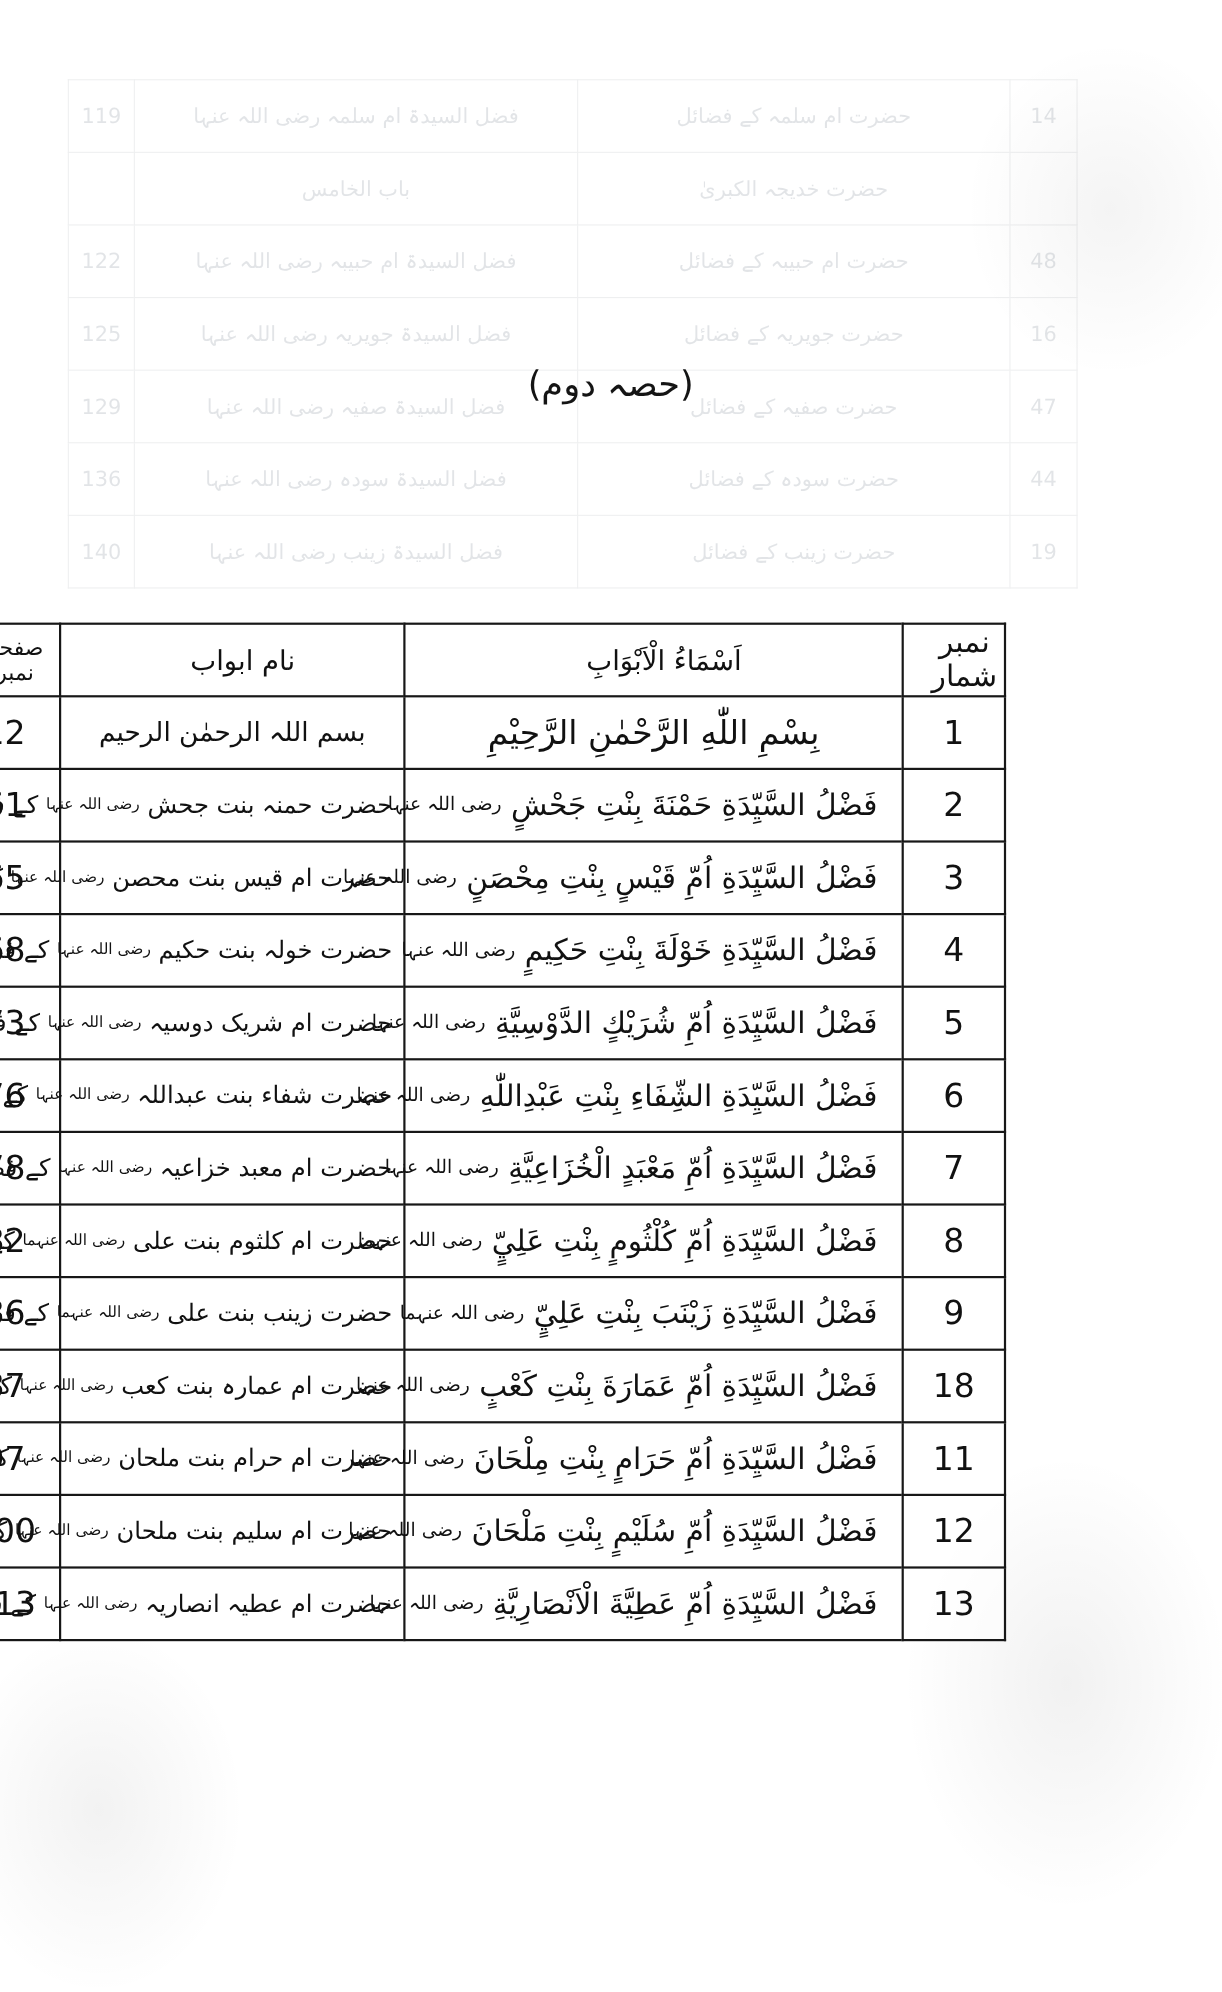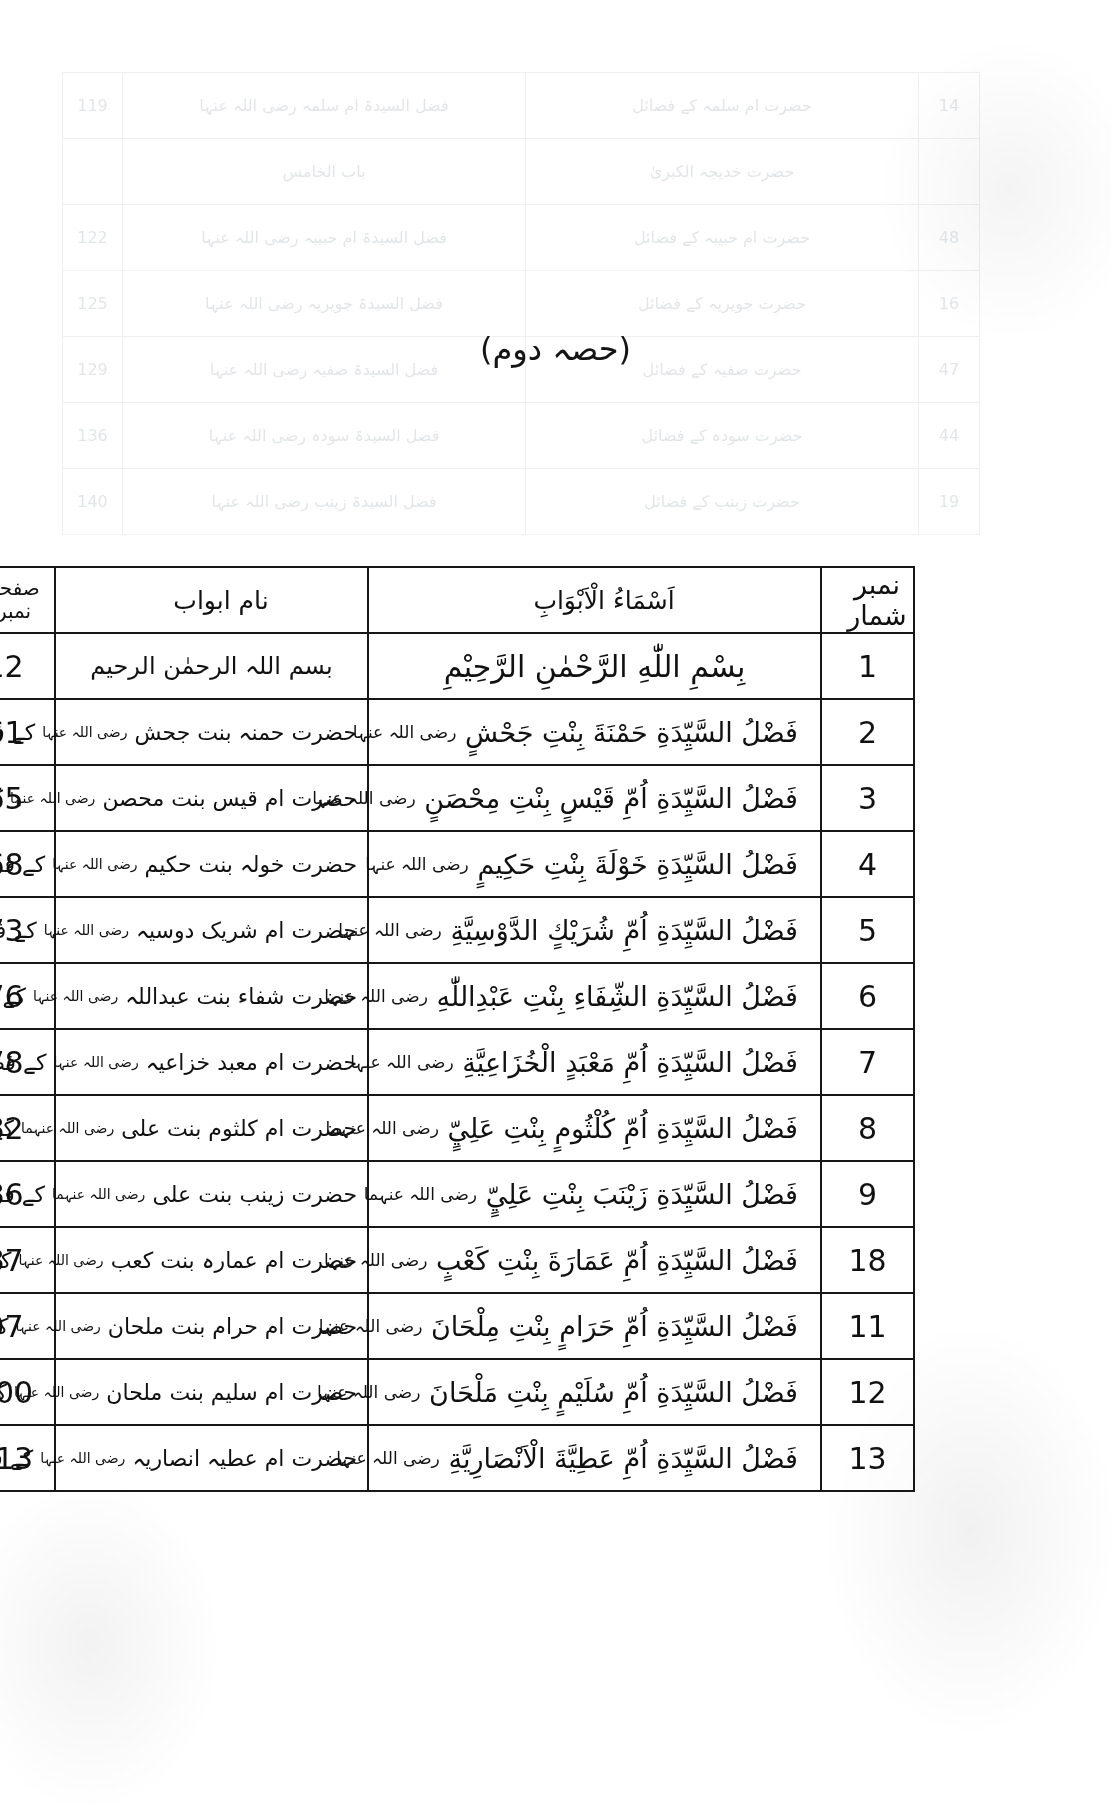--- a/index.html
+++ b/index.html
@@ -30,21 +30,21 @@
     left: 62px;
     top: 72px;
     width: 905px;
     border-collapse: collapse;
     table-layout: fixed;
     direction: rtl;
   }
   .ghost-table td {
     border: 1px solid #9aa0a6;
     height: 63px;
-    font-size: 16px;
+    font-size: 19px;
     color: #51606f;
     text-align: center;
     vertical-align: middle;
     font-family: "DejaVu Sans", sans-serif;
     white-space: nowrap;
     overflow: hidden;
   }
   .ghost-num { width: 58px; }
   .ghost-mid { width: 390px; }
   .ghost-main { width: 400px; }

